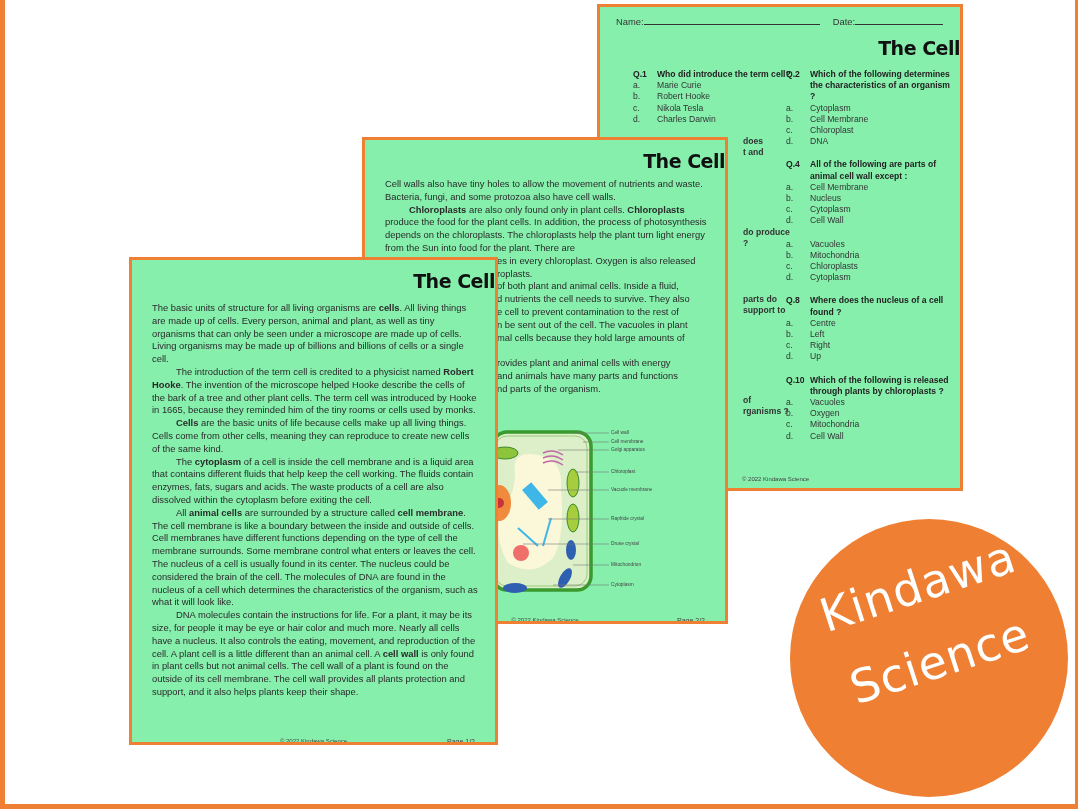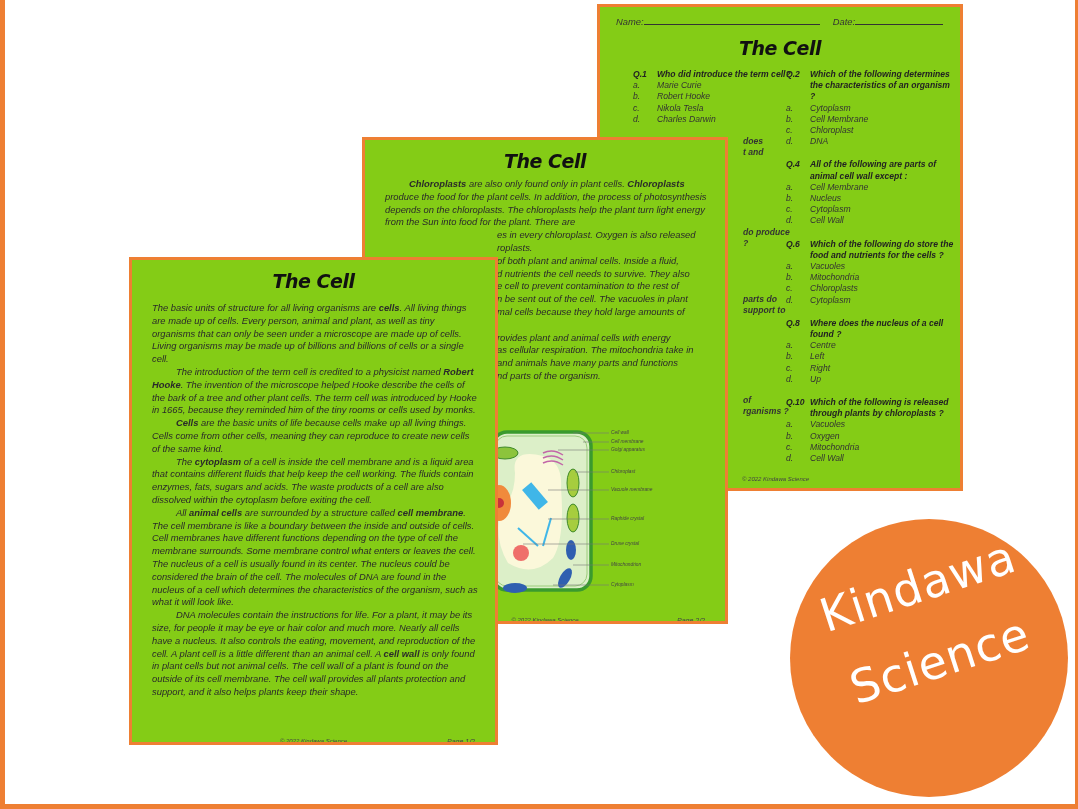--- a/index.html
+++ b/index.html
@@ -1,19 +1,19 @@
 <!DOCTYPE html>
 <html><head>
 <meta charset="utf-8">
 <style>
   html, body { margin:0; padding:0; }
   body { width:1078px; height:809px; position:relative; overflow:hidden; background:#ffffff; font-family:"Liberation Sans", sans-serif; }
   .frame { position:absolute; left:0; top:0; width:1078px; height:809px; box-sizing:border-box; border-left:5px solid #ee7f33; border-right:3px solid #ee7f33; border-bottom:5px solid #ee7f33; }
-  .page { position:absolute; background:#84cc16; border:3px solid #ee7f33; box-sizing:border-box; overflow:hidden; color:#222;font-style:italic; }
-  .page-title { text-align:center; font-family:"DejaVu Sans", sans-serif; font-weight:bold; font-size:19px; letter-spacing:-0.5px; color:#111; }
+  .page { position:absolute; background:#86efac; border:3px solid #ee7f33; box-sizing:border-box; overflow:hidden; color:#222; }
+  .page-title { text-align:right; font-family:"DejaVu Sans", sans-serif; font-weight:bold; font-size:19px; letter-spacing:-0.5px; color:#111; }
   .body-text { font-size:9.4px; line-height:12.8px; color:#2a2a2a; }
   .body-text p { margin:0; }
   .indent { text-indent:24px; }
   .footer { position:absolute; bottom:4px; left:0; right:0; font-size:6px; color:#444; }
   .footer .copy { position:absolute; left:0; right:0; text-align:center; }
   .footer .pg { position:absolute; right:20px; font-size:7px; }
   
   #page3 { left:597px; top:4px; width:366px; height:487px; z-index:1; }
   #page3 .header { position:absolute; top:8px; left:16px; font-size:9.4px; color:#333; }
   #page3 .header span.line { display:inline-block; border-bottom:1px solid #333; vertical-align:baseline; height:9px; }
@@ -129,24 +129,20 @@
       <div class="opt">
           <span class="olet">c.</span>
           <span>Cytoplasm</span>
         </div>
       <div class="opt">
           <span class="olet">d.</span>
           <span>Cell Wall</span>
         </div>
     </div>
     <div class="q">
-      <div class="qhead">
-          <span class="qnum">Q.6</span>
-          <span>Which of the following do store the food and nutrients for the cells ?</span>
-        </div>
       <div class="opt">
           <span class="olet">a.</span>
           <span>Vacuoles</span>
         </div>
       <div class="opt">
           <span class="olet">b.</span>
           <span>Mitochondria</span>
         </div>
       <div class="opt">
           <span class="olet">c.</span>
@@ -201,32 +197,32 @@
           <span>Cell Wall</span>
         </div>
     </div>
   </div>
   <div style="position:absolute; left:142px; bottom:6px; font-size:6px; color:#444;">© 2022 Kindawa Science</div>
 </div>
 
 <div class="page" id="page2">
   <div class="page-title">The Cell</div>
   <div class="body-text">
+    <p>Cell walls also have tiny holes to allow the movement of nutrients and waste. Bacteria, fungi, and some protozoa also have cell walls.</p>
     <p class="indent"><b>Chloroplasts</b> <span>are also only found only in plant cells.</span> <b>Chloroplasts</b></p>
     <p>produce the food for the plant cells. In addition, the process of photosynthesis depends on the chloroplasts. The chloroplasts help the plant turn light energy from the Sun into food for the plant. There are</p>
     <p style="padding-left:112px">es in every chloroplast. Oxygen is also released</p>
     <p style="padding-left:112px">roplasts.</p>
     <p style="padding-left:112px">of both plant and animal cells. Inside a fluid,</p>
     <p style="padding-left:112px">d nutrients the cell needs to survive. They also</p>
     <p style="padding-left:112px">e cell to prevent contamination to the rest of</p>
     <p style="padding-left:112px">n be sent out of the cell. The vacuoles in plant</p>
     <p style="padding-left:112px">mal cells because they hold large amounts of</p>
     <p>&nbsp;</p>
     <p style="padding-left:112px">rovides plant and animal cells with energy</p>
-    <p style="padding-left:112px">as cellular respiration. The mitochondria take in</p>
     <p style="padding-left:112px">and animals have many parts and functions</p>
     <p style="padding-left:112px">nd parts of the organism.</p>
   </div>
 
   <div class="diagram">
     <svg width="230" height="168" viewBox="0 0 230 168">
       <rect x="0" y="4" width="98" height="158" rx="14" fill="#dcefc8" stroke="#3a9a2e" stroke-width="3.5"></rect>
       <rect x="2" y="8" width="92" height="150" rx="12" fill="none" stroke="#9ccc7c" stroke-width="1"></rect>
       <path d="M22 45 Q18 20 50 28 Q70 34 68 60 Q72 110 60 130 Q40 150 15 135 Q0 110 8 80 Q22 70 22 45Z" fill="#fbf8da"></path>
       <ellipse cx="12" cy="25" rx="13" ry="6" fill="#8cc43c" stroke="#3f8a2a"></ellipse>

